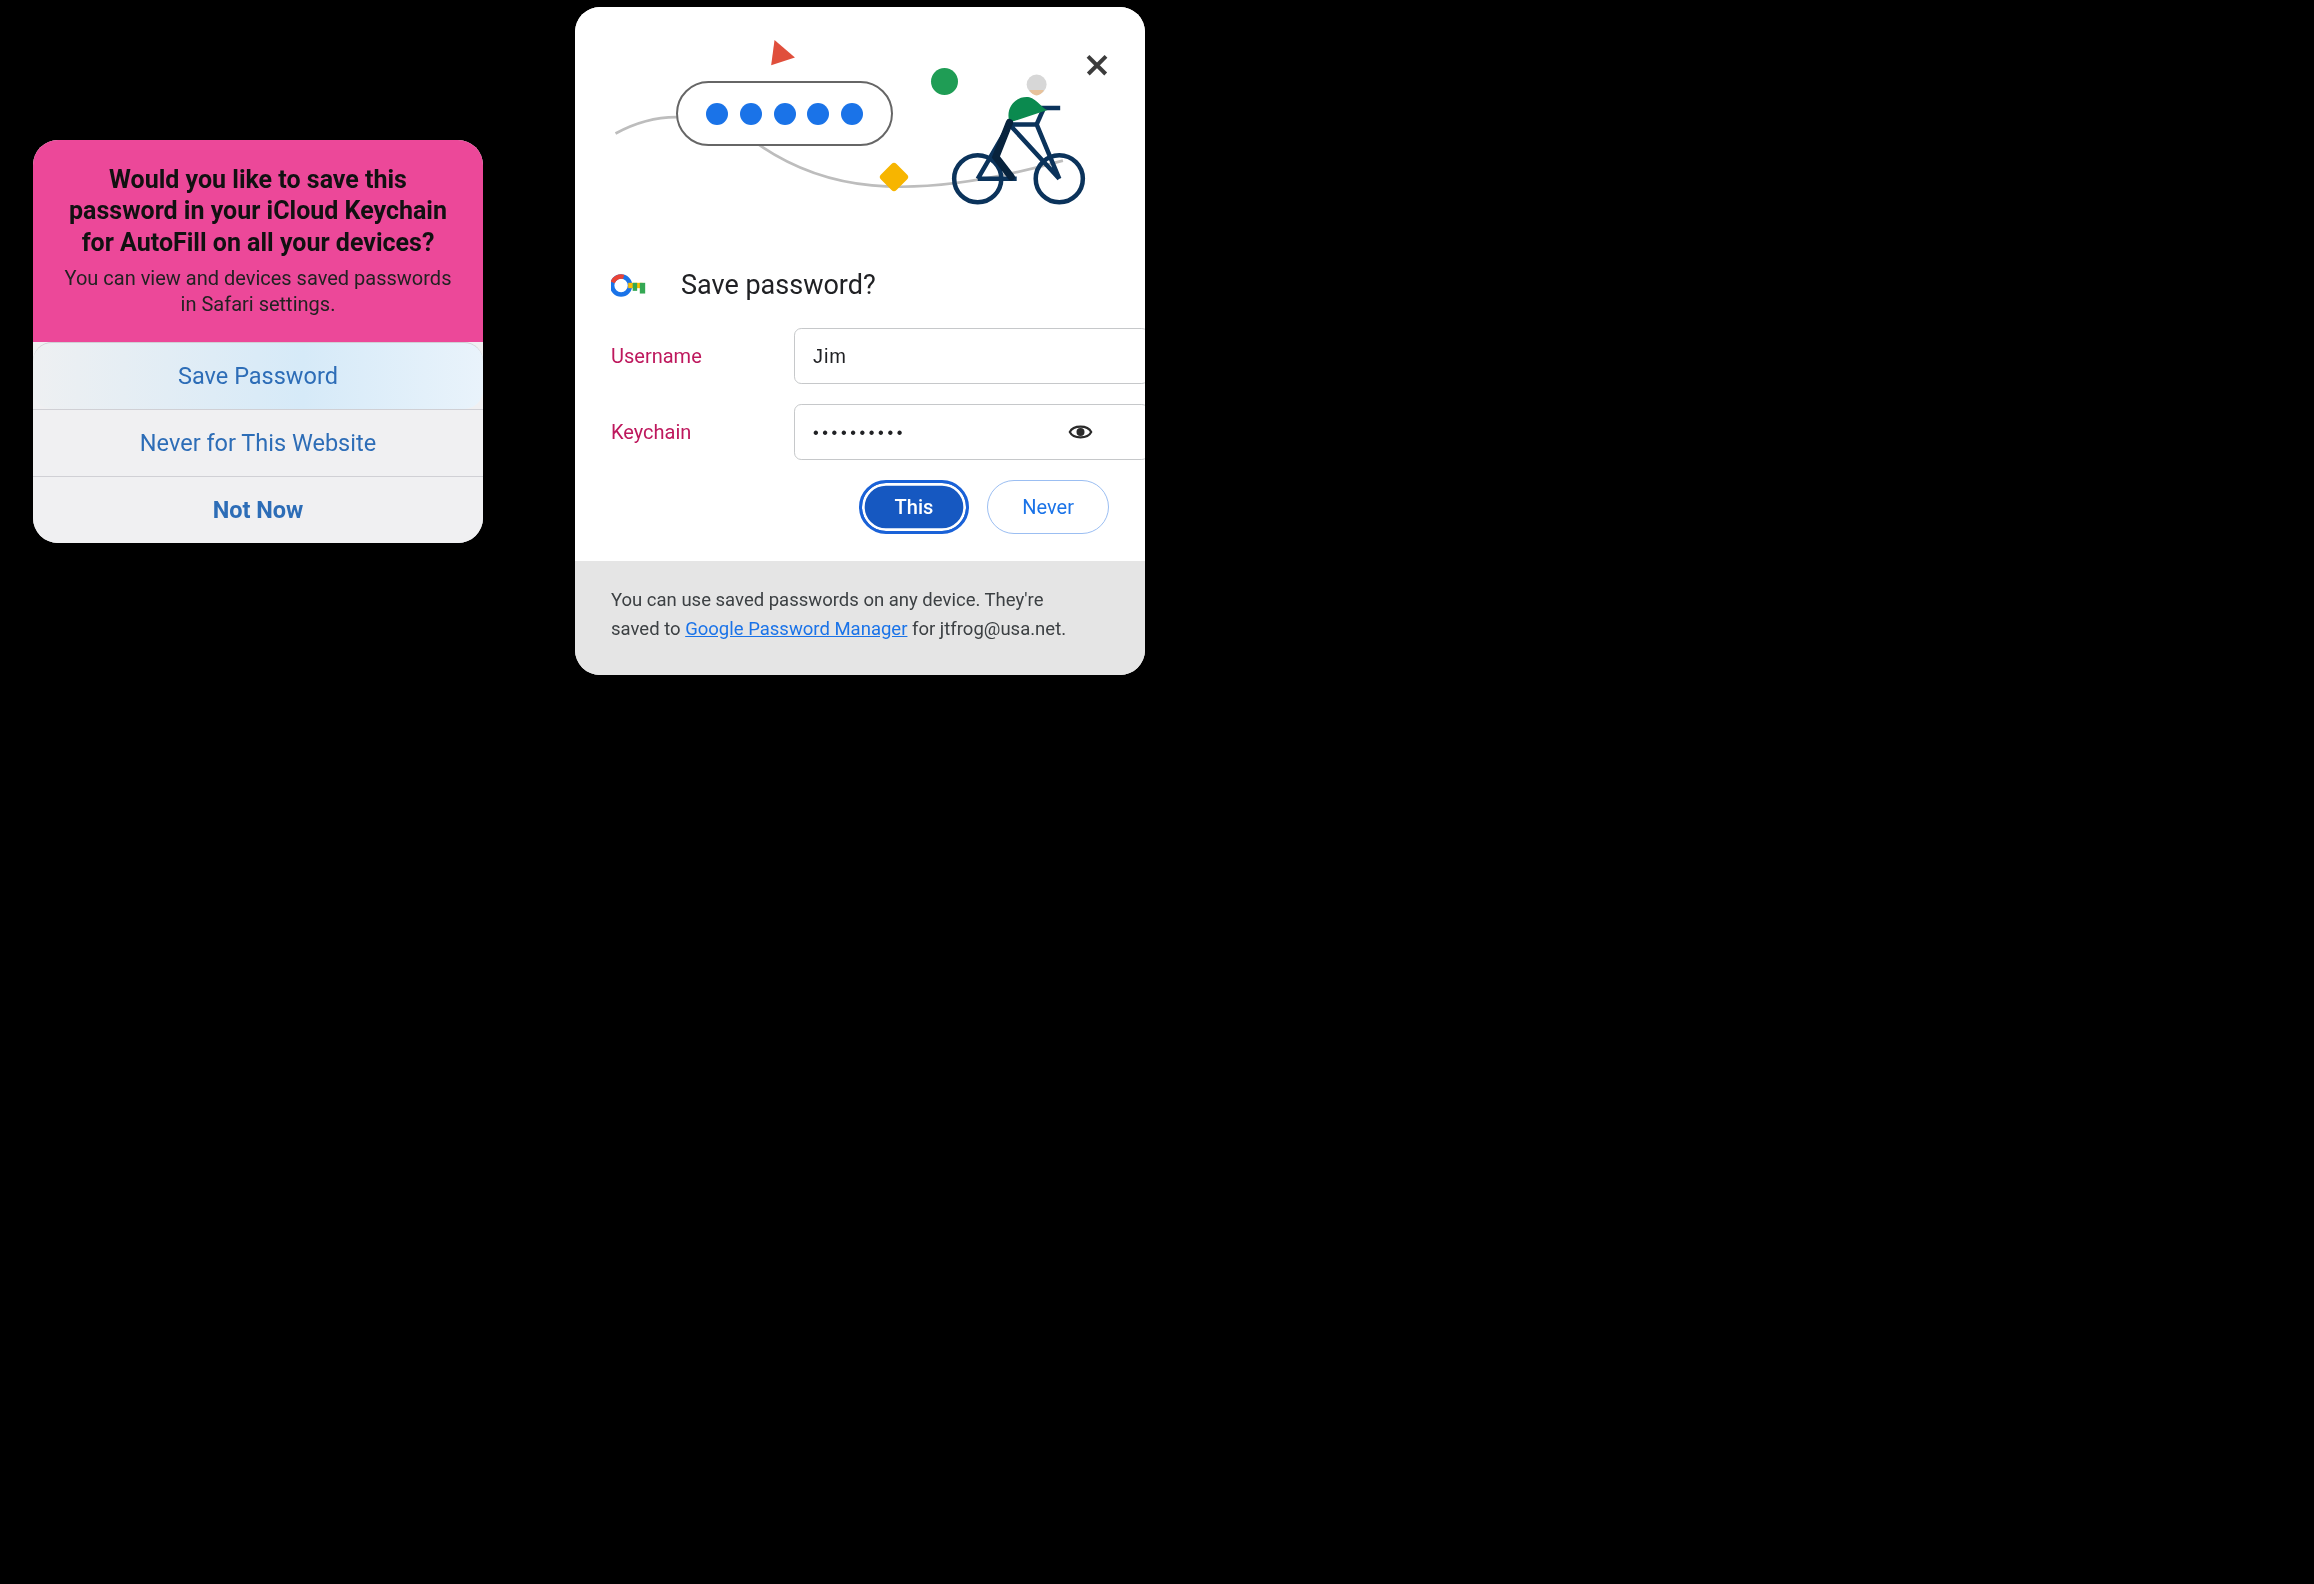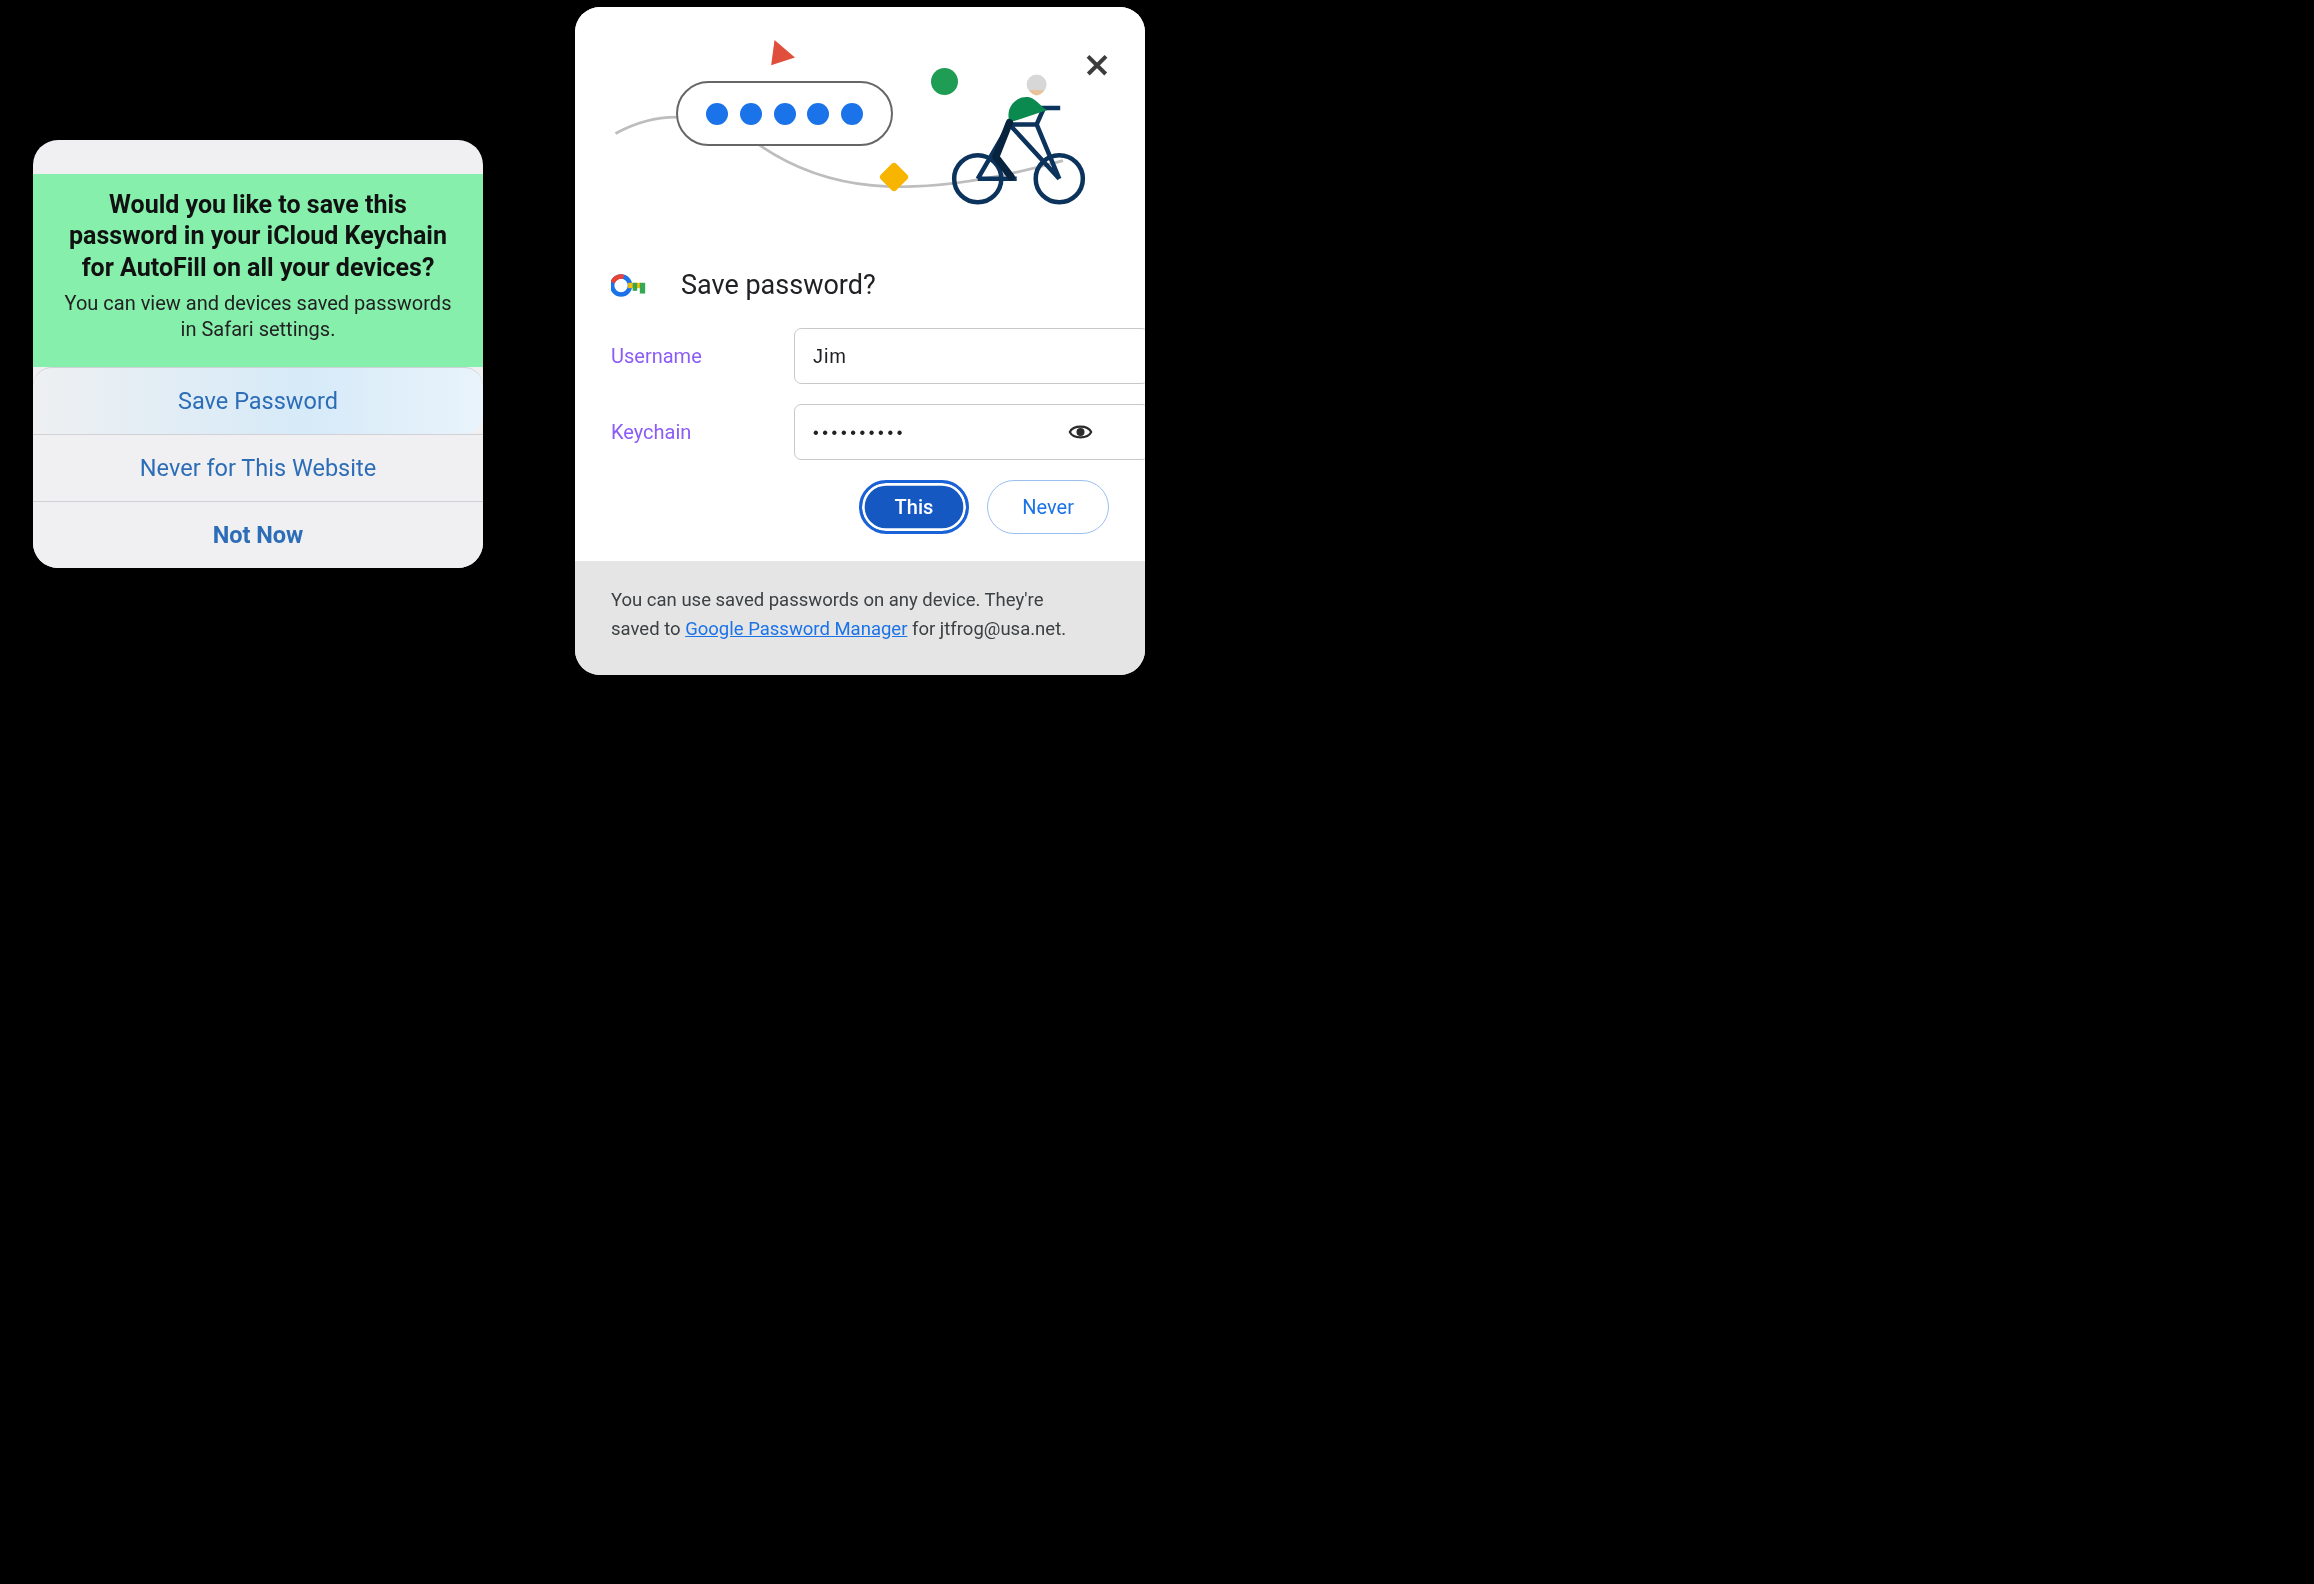--- a/index.html
+++ b/index.html
@@ -17,24 +17,23 @@
     position: absolute;
     left: 33px;
     top: 140px;
     width: 450px;
     background: #f0f0f2;
     border-radius: 25px;
     box-shadow: 0 9px 27px rgba(0,0,0,0.45);
     overflow: hidden;
   }
   .safari-top {
-    padding: 15px 22px 25px 22px;
+    padding: 24px 22px 25px 22px;
     text-align: center;
-    background: #86efac;
-    margin-top: 34px;
+    background: #ec4899;
   }
   .safari-title {
     font-size: 25px;
     font-weight: 700;
     color: #111;
     line-height: 1.25;
   }
   .safari-sub {
     margin-top: 7.2px;
     font-size: 20px;
@@ -151,21 +150,21 @@
     color: #202124;
   }
   .field-row {
     display: flex;
     align-items: center;
     margin-bottom: 20px;
   }
   .field-label {
     width: 143px;
     font-size: 20px;
-    color: #8b5cf6;
+    color: #be185d;
   }
   .field-input {
     flex: 1;
     position: relative;
   }
   .field-input input {
     width: 100%;
     height: 56px;
     padding: 0 18px;
     font-size: 20px;

